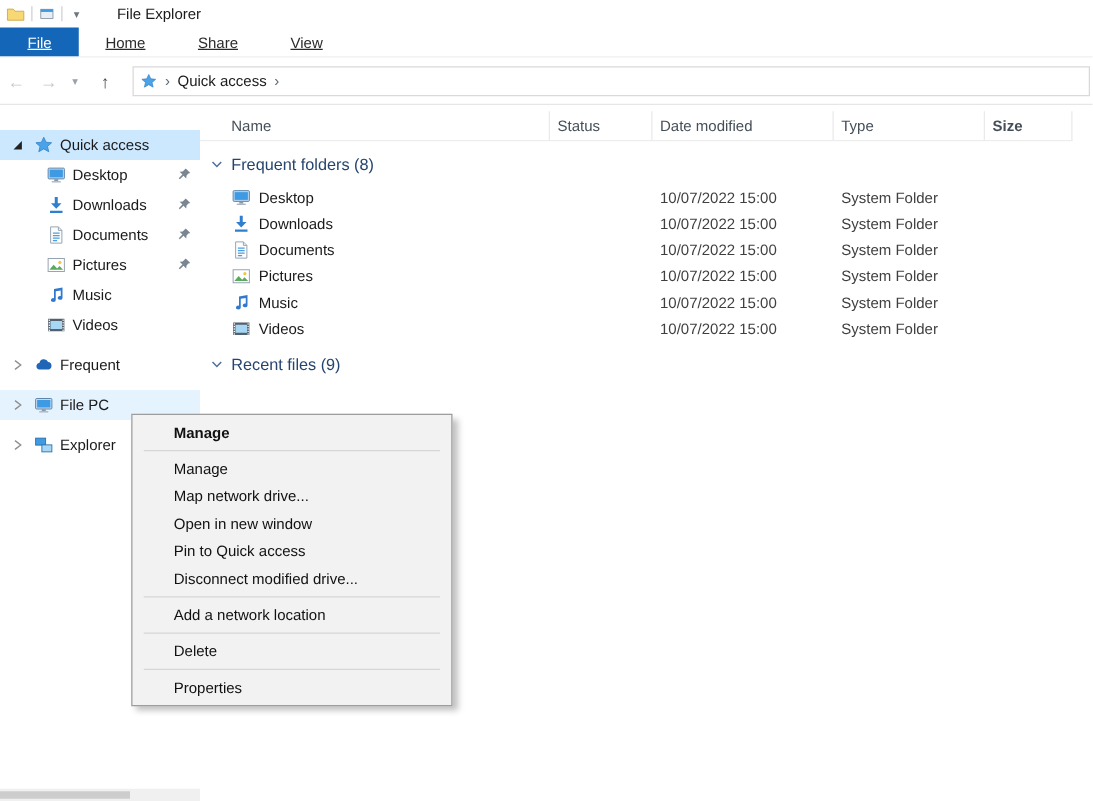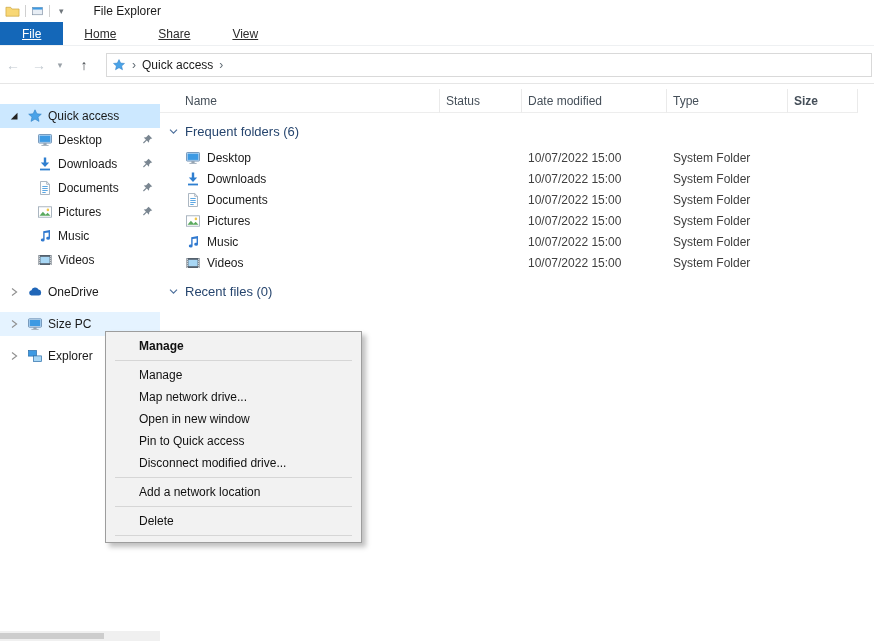--- a/index.html
+++ b/index.html
@@ -233,37 +233,37 @@
       <span class="chev ic">
         <svg viewBox="0 0 10 10">
           <path d="M3 1.5L7.6 5 3 8.5" fill="none" stroke="#8f8f8f" stroke-width="1.1"></path>
         </svg>
       </span>
       <span class="ic main-ic">
         <svg viewBox="0 0 16 16">
           <path d="M4.2 11.6a2.7 2.7 0 0 1 .3-5.3 3.7 3.7 0 0 1 7-.7 3 3 0 0 1 .4 5.9z" fill="#2066b8"></path>
         </svg>
       </span>
-      <span class="lbl">OneDrive</span>
+      <span class="lbl">Frequent</span>
     </div>
     <div class="side-item lvl0 sel-soft gap">
       <span class="chev ic">
         <svg viewBox="0 0 10 10">
           <path d="M3 1.5L7.6 5 3 8.5" fill="none" stroke="#8f8f8f" stroke-width="1.1"></path>
         </svg>
       </span>
       <span class="ic main-ic">
         <svg viewBox="0 0 16 16">
           <rect x="1.5" y="2.8" width="13" height="8.4" rx="0.8" fill="#c6ddf2" stroke="#5f87ad" stroke-width="0.8"></rect>
           <rect x="2.7" y="4" width="10.6" height="6" fill="#3d9ae3"></rect>
           <rect x="6.4" y="11.4" width="3.2" height="1.5" fill="#8a99a8"></rect>
           <rect x="4.4" y="12.9" width="7.2" height="1.1" fill="#aab6c2"></rect>
         </svg>
       </span>
-      <span class="lbl">Size PC</span>
+      <span class="lbl">File PC</span>
     </div>
     <div class="side-item lvl0 gap">
       <span class="chev ic">
         <svg viewBox="0 0 10 10">
           <path d="M3 1.5L7.6 5 3 8.5" fill="none" stroke="#8f8f8f" stroke-width="1.1"></path>
         </svg>
       </span>
       <span class="ic main-ic">
         <svg viewBox="0 0 16 16">
           <rect x="1.5" y="2.5" width="8" height="5.6" fill="#3d9ae3" stroke="#2a6da8" stroke-width="0.7"></rect>
@@ -285,21 +285,21 @@
       <div class="hcell" style="width: 121px;">Type</div>
       <div class="hcell" style="width: 70px; font-weight: bold;">Size</div>
     </div>
   <div class="content">
     <div class="sect">
       <span class="ic">
           <svg viewBox="0 0 12 12">
             <path d="M2.2 4l3.8 3.8L9.8 4" fill="none" stroke="#4d6f9b" stroke-width="1.3"></path>
           </svg>
         </span>
-      <span>Frequent folders (6)</span>
+      <span>Frequent folders (8)</span>
     </div>
     <div class="rows" id="file-rows">
         <div class="frow">
           <div class="fcell name" style="width: 280px;">
             <span class="ic">
               <svg viewBox="0 0 16 16">
                 <rect x="1.5" y="2.5" width="13" height="8.6" rx="0.8" fill="#bcd9f2" stroke="#5f87ad" stroke-width="0.8"></rect>
                 <rect x="2.7" y="3.7" width="10.6" height="6.2" fill="#3d9ae3"></rect>
                 <rect x="6.4" y="11.3" width="3.2" height="1.6" fill="#8a99a8"></rect>
                 <rect x="4.4" y="12.9" width="7.2" height="1.1" fill="#aab6c2"></rect>
@@ -400,31 +400,32 @@
           <div class="fcell" style="width: 121px;">System Folder</div>
           <div class="fcell" style="width: 70px;"></div>
         </div>
       </div>
     <div class="sect">
       <span class="ic">
           <svg viewBox="0 0 12 12">
             <path d="M2.2 4l3.8 3.8L9.8 4" fill="none" stroke="#4d6f9b" stroke-width="1.3"></path>
           </svg>
         </span>
-      <span>Recent files (0)</span>
+      <span>Recent files (9)</span>
     </div>
   </div>
 </div>
 
 <div class="menu" id="context-menu">
     <div class="mitem bold">Manage</div>
     <div class="msep"></div>
     <div class="mitem">Manage</div>
     <div class="mitem">Map network drive...</div>
     <div class="mitem">Open in new window</div>
     <div class="mitem">Pin to Quick access</div>
     <div class="mitem">Disconnect modified drive...</div>
     <div class="msep"></div>
     <div class="mitem">Add a network location</div>
     <div class="msep"></div>
     <div class="mitem">Delete</div>
     <div class="msep"></div>
+    <div class="mitem">Properties</div>
   </div>
 
 </body></html>

